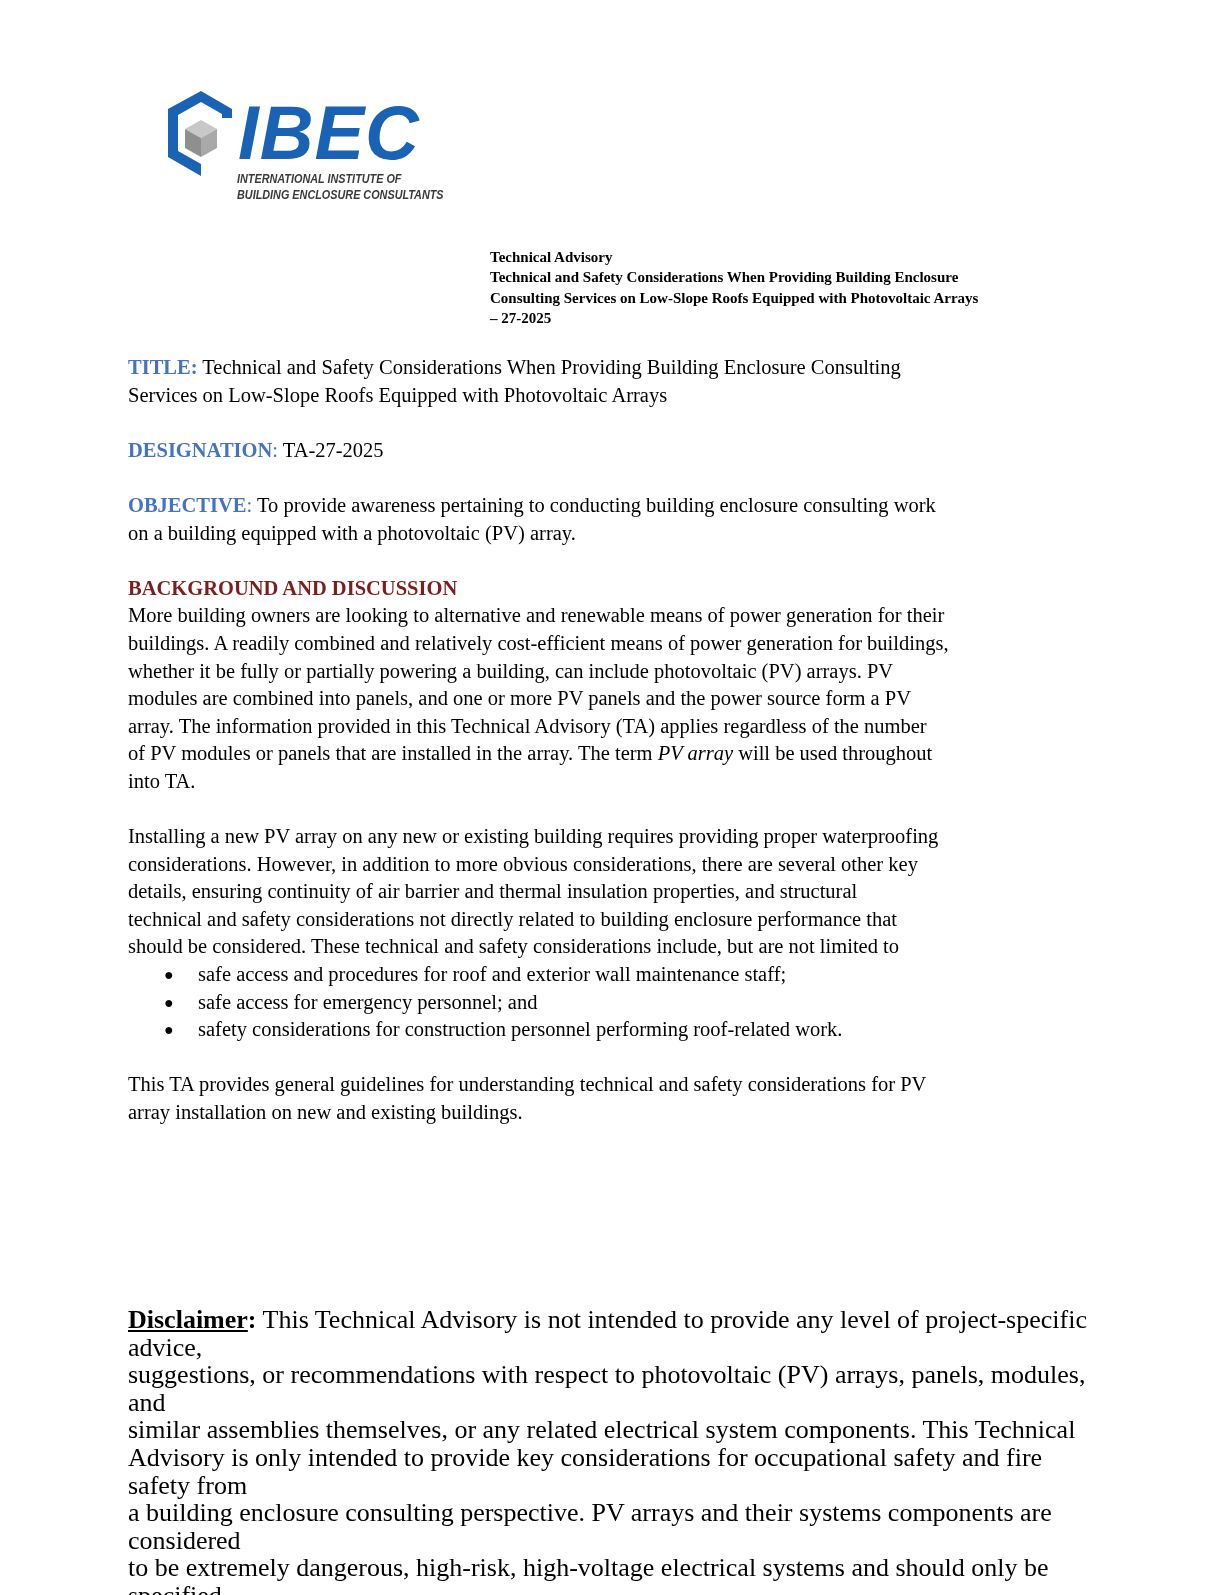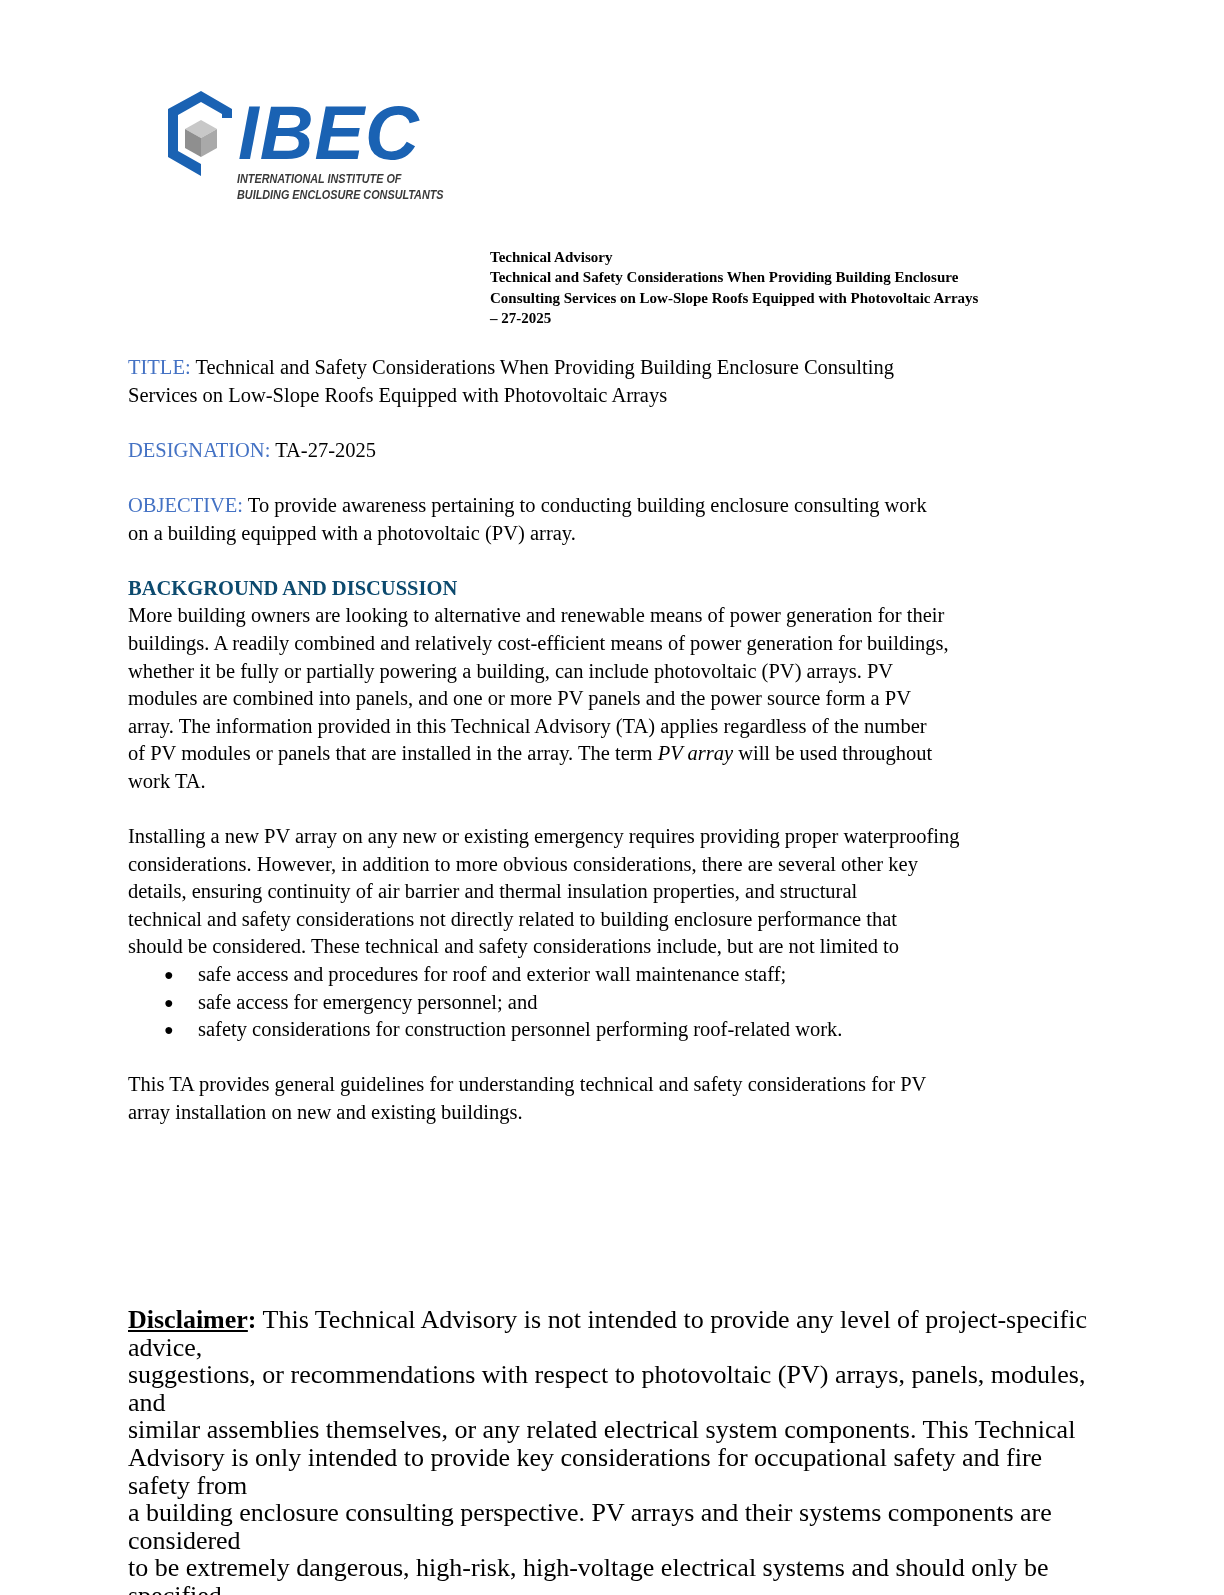--- a/index.html
+++ b/index.html
@@ -12,27 +12,27 @@
   .logo-sub { position: absolute; left: 71px; font-family: "Liberation Sans", "DejaVu Sans", sans-serif;
               font-weight: bold; font-size: 12.6px; color: #3a3a3a; letter-spacing: 0px; transform: scaleX(0.86); transform-origin: left top; white-space: nowrap; }
   .logo-sub.l1 { top: 84px; }
   .logo-sub.l2 { top: 100px; }
 
   .advisory { position: absolute; left: 490px; top: 247px; width: 600px;
               font-weight: bold; font-size: 15px; line-height: 20.3px; }
   .advisory div { white-space: nowrap; }
 
   .content { position: absolute; left: 128px; top: 354px; width: 960px; font-size: 20.5px; line-height: 27.6px; }
-  .lbl { color: #4472c4; font-weight: normal; }
+  .lbl { color: #4472c4; font-weight: bold; }
   .colon-regular { color: #4472c4; font-weight: normal; }
   .gap { height: 27.6px; }
   ul.bullets { margin: 0; padding: 0; list-style: none; }
   ul.bullets li { position: relative; padding-left: 70px; }
   ul.bullets li .dot { position: absolute; left: 36px; top: 0; font-size: 16px; }
-  .heading { color: #0c4a6e; font-weight: bold; margin: 0; }
+  .heading { color: #7f1d1d; font-weight: bold; margin: 0; }
   .disclaimer { position: absolute; left: 128px; top: 1306px; width: 960px; font-size: 26px; line-height: 27.6px; font-family: Liberation Serif, serif; }
   .disc-label { font-weight: bold; text-decoration: underline; }
   em { font-style: italic; }
 </style>
 </head>
 <body>
 
 <div class="logo">
   <svg width="70" height="100" viewBox="0 0 70 100">
 
@@ -69,25 +69,25 @@
   <div class="gap"></div>
   <div>
     <div class="heading">BACKGROUND AND DISCUSSION</div>
     <div>
       <div>More building owners are looking to alternative and renewable means of power generation for their</div>
       <div>buildings. A readily combined and relatively cost-efficient means of power generation for buildings,</div>
       <div>whether it be fully or partially powering a building, can include photovoltaic (PV) arrays. PV</div>
       <div>modules are combined into panels, and one or more PV panels and the power source form a PV</div>
       <div>array. The information provided in this Technical Advisory (TA) applies regardless of the number</div>
       <div><span>of PV modules or panels that are installed in the array. The term </span><em>PV array</em><span> will be used throughout</span></div>
-      <div>work TA.</div>
+      <div>into TA.</div>
     </div>
     <div class="gap"></div>
     <div>
-      <div>Installing a new PV array on any new or existing emergency requires providing proper waterproofing</div>
+      <div>Installing a new PV array on any new or existing building requires providing proper waterproofing</div>
       <div>considerations. However, in addition to more obvious considerations, there are several other key</div>
       <div>details, ensuring continuity of air barrier and thermal insulation properties, and structural</div>
       <div>technical and safety considerations not directly related to building enclosure performance that</div>
       <div>should be considered. These technical and safety considerations include, but are not limited to</div>
     </div>
     <ul class="bullets">
       <li><span class="dot">●</span><span>safe access and procedures for roof and exterior wall maintenance staff;</span></li>
       <li><span class="dot">●</span><span>safe access for emergency personnel; and</span></li>
       <li><span class="dot">●</span><span>safety considerations for construction personnel performing roof-related work.</span></li>
     </ul>

